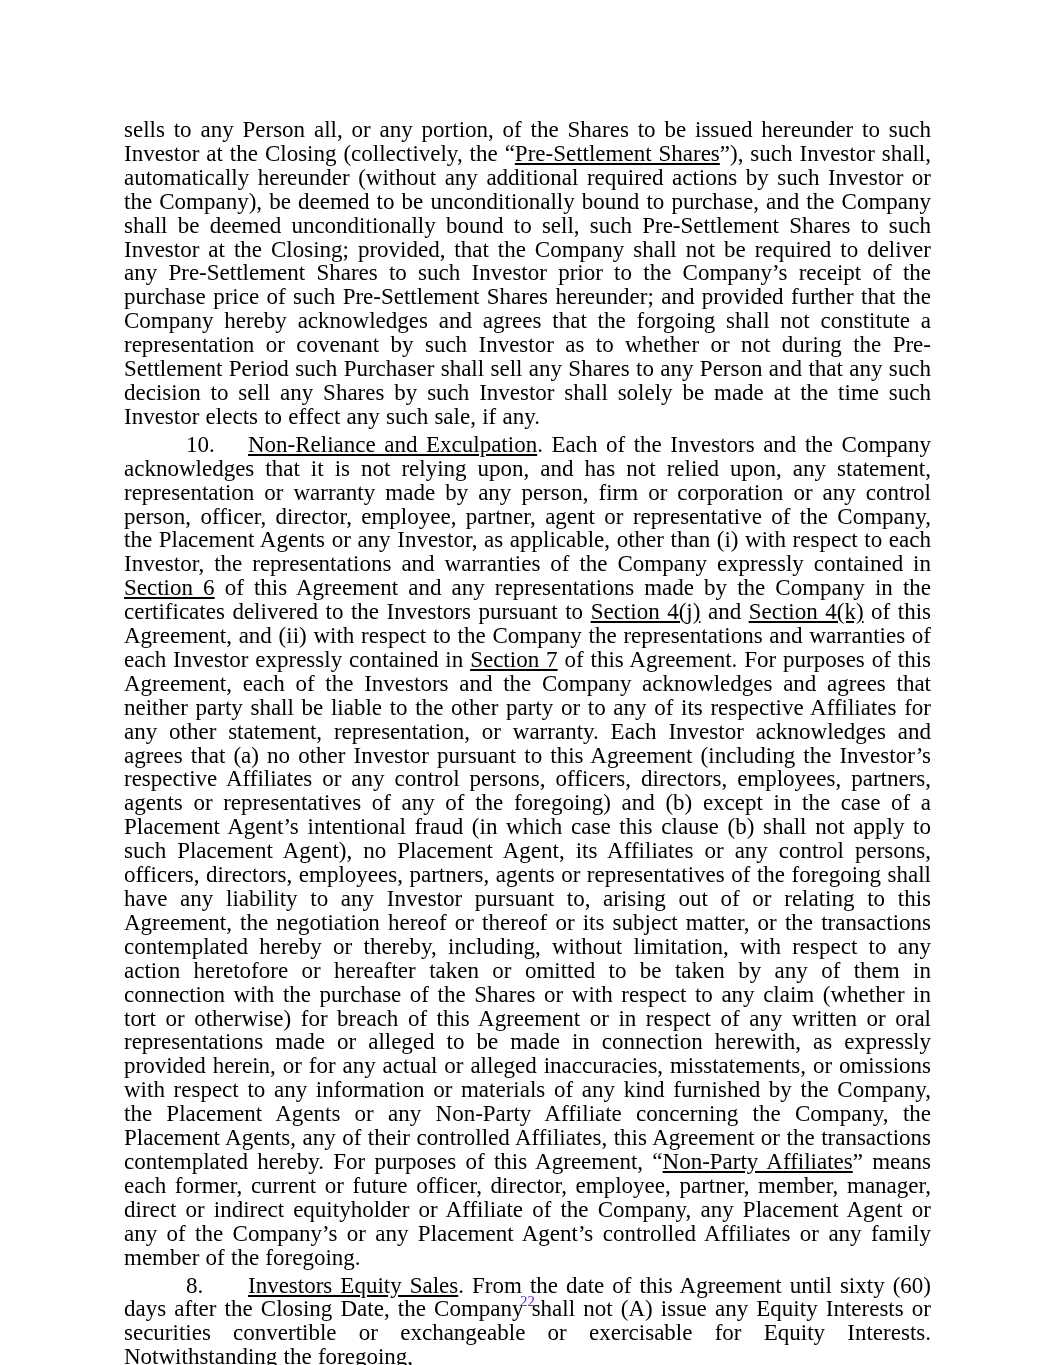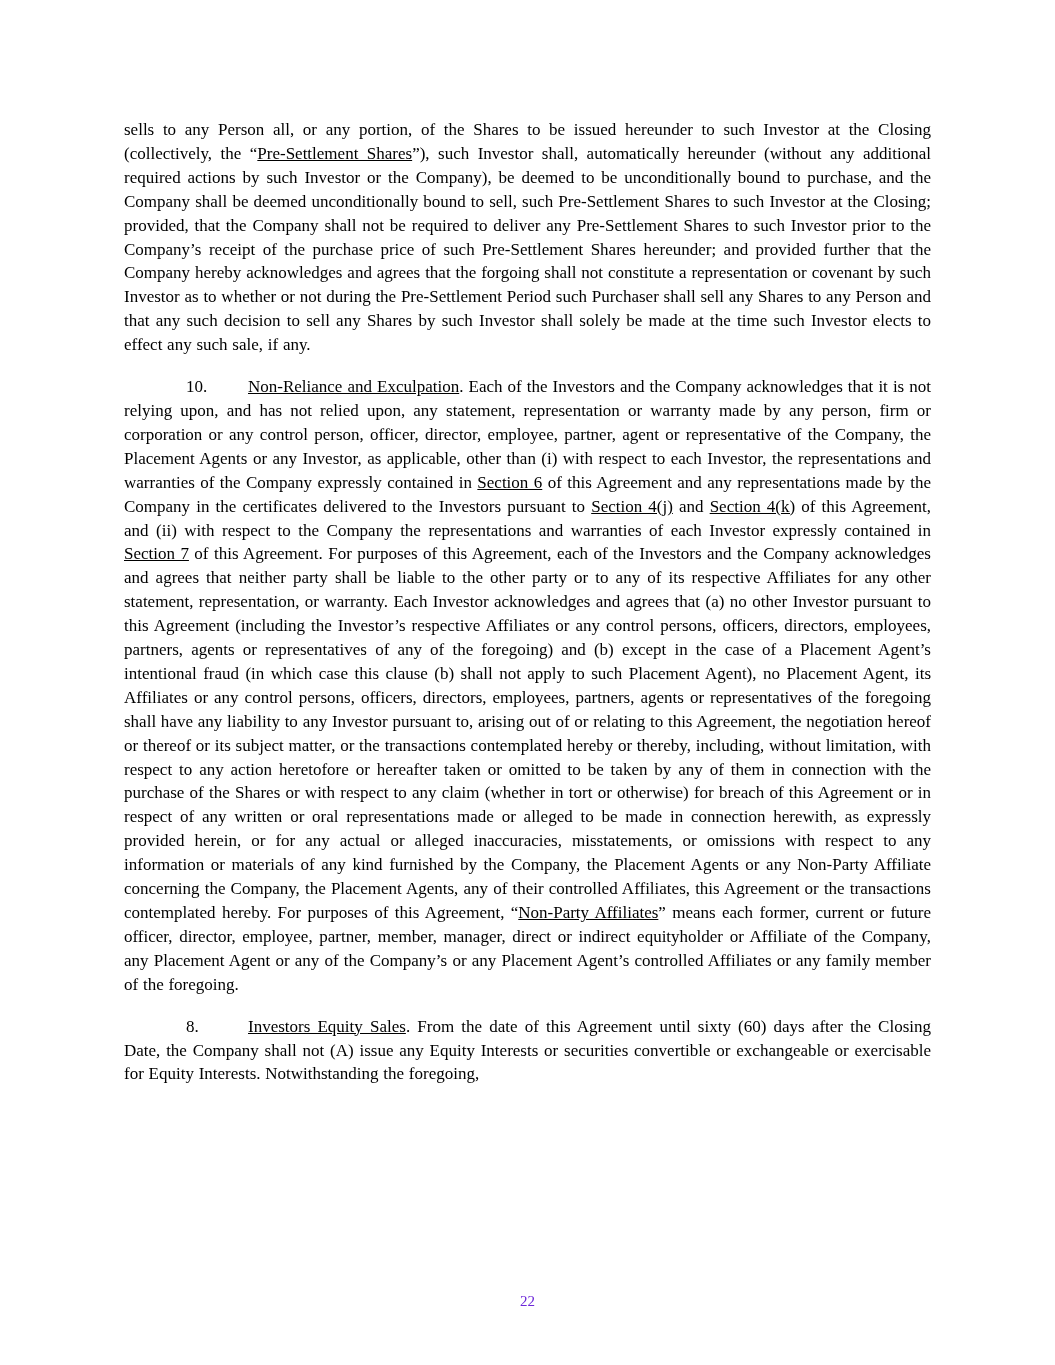--- a/index.html
+++ b/index.html
@@ -13,27 +13,27 @@
     height: 1365px;
     box-sizing: border-box;
     padding: 118px 124px 0 124px;
     background: #ffffff;
     color: #000000;
     font-family: "Liberation Serif", "DejaVu Serif", serif;
     overflow: hidden;
   }
   .doc-body p {
     margin: 0;
-    font-size: 17px;
+    font-size: 23px;
     line-height: 23.9px;
     text-align: justify;
     word-spacing: 0.5px;
   }
   .doc-body p + p {
-    margin-top: 18px;
+    margin-top: 4px;
   }
   .doc-body p.numbered {
     text-indent: 62px;
   }
   .para-number {
     display: inline-block;
     width: 62px;
     text-indent: 0;
   }
   .underline {

